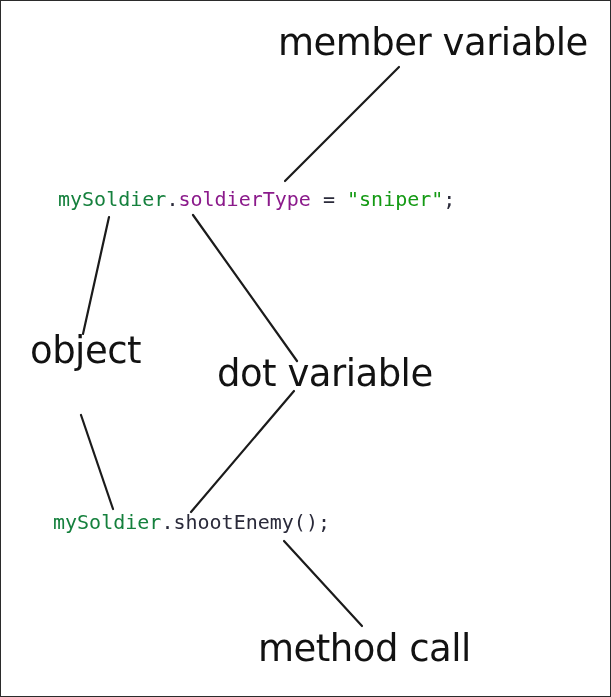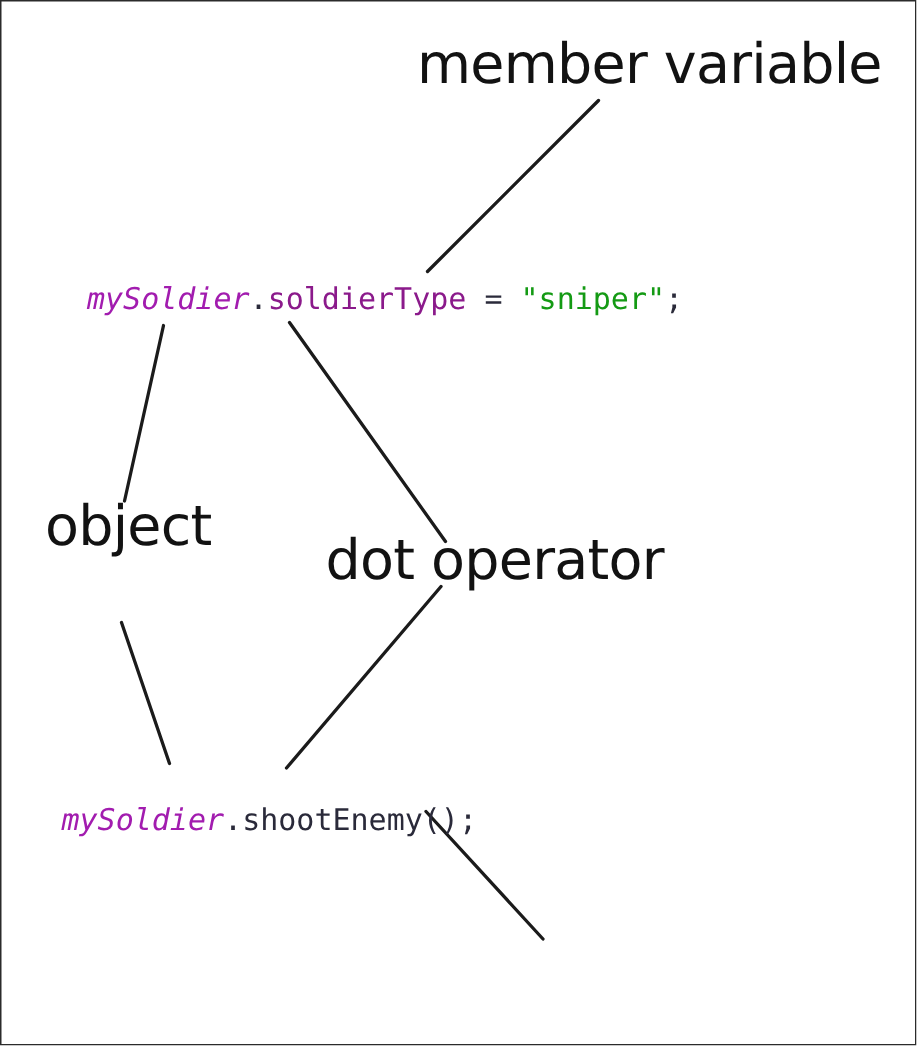--- a/index.html
+++ b/index.html
@@ -35,30 +35,30 @@
     white-space: pre;
     font-family: "DejaVu Sans Mono", "Liberation Mono", monospace;
     font-size: 20px;
     line-height: 24px;
     letter-spacing: 0px;
     color: #2a2a3a;
   }
   .code-line .tok {
     white-space: pre;
   }
-  .tok-object   { color: #a21caf; font-style: italic; }
+  .tok-object   { color: #15803d; }
   .tok-dot      { color: #2a2a3a; }
   .tok-member   { color: #8b1a8b; text-align: right; }
   .tok-operator { color: #2a2a3a; }
   .tok-string   { color: #149a14; }
   .tok-punct    { color: #2a2a3a; }
   .tok-method   { color: #2a2a3a; }
 
   #code-line-1 { left: 57px;  top: 186px; }
-  #code-line-2 { left: 40px;  top: 509px; margin-top: 24px; }
+  #code-line-2 { left: 52px;  top: 509px; }
 
   
   .annotation {
     position: absolute;
     color: #121212;
     font-family: "DejaVu Sans", "Liberation Sans", sans-serif;
     font-size: 37px;
     line-height: 41px;
     white-space: pre;
     letter-spacing: -0.5px;
@@ -85,16 +85,17 @@
   </svg>
 
   <div class="code-line" id="code-line-1"><span class="tok tok-object">mySoldier</span><span class="tok tok-dot">.</span><span class="tok tok-member">soldierType</span><span class="tok"> </span><span class="tok tok-operator">=</span><span class="tok"> </span><span class="tok tok-string">"sniper"</span><span class="tok tok-punct">;</span></div>
 
   <div class="code-line" id="code-line-2"><span class="tok tok-object">mySoldier</span><span class="tok tok-dot">.</span><span class="tok tok-method">shootEnemy</span><span class="tok tok-punct">()</span><span class="tok tok-punct">;</span></div>
 
   <div class="annotation" id="label-member-variable">member variable</div>
 
   <div class="annotation" id="label-object-name"><span class="ln">object</span></div>
 
-  <div class="annotation" id="label-dot-operator">dot operator</div>
+  <div class="annotation" id="label-dot-operator">dot variable</div>
 
+  <div class="annotation" id="label-method-call">method call</div>
 
 </div>
 
 </body></html>

